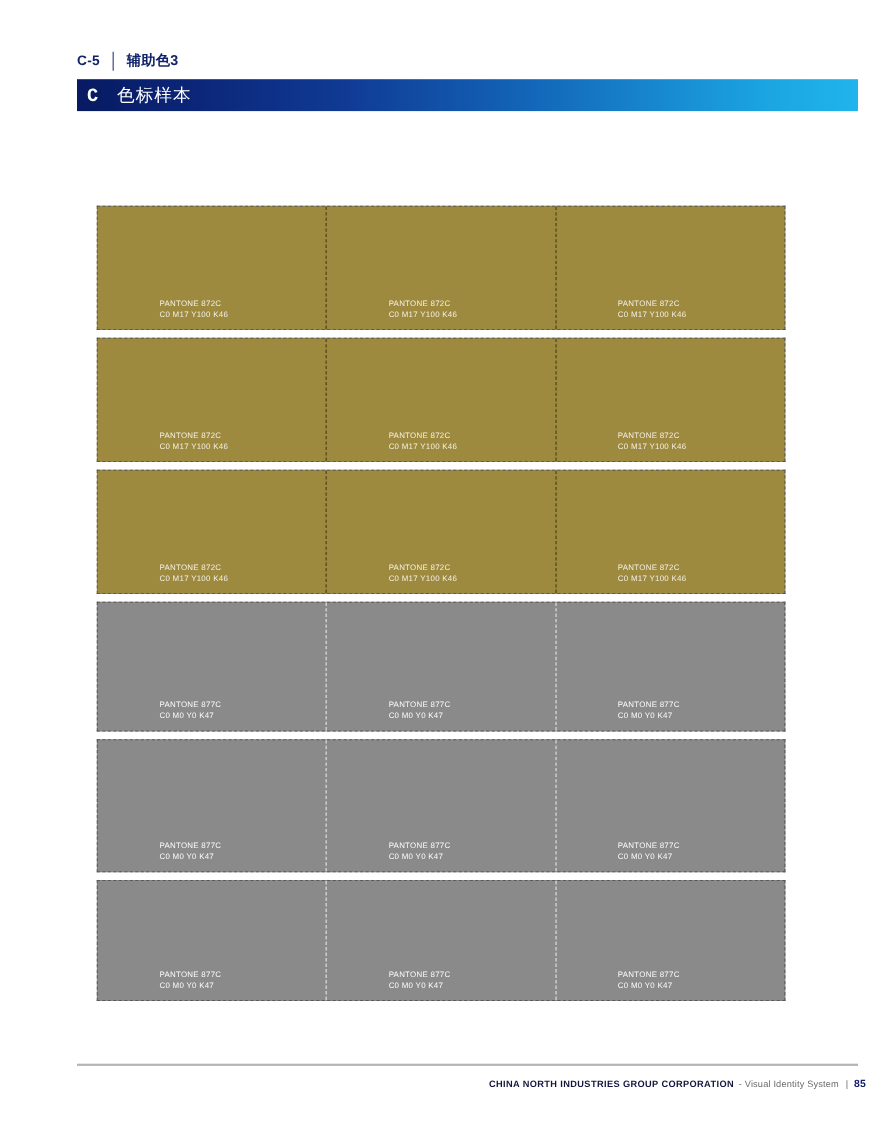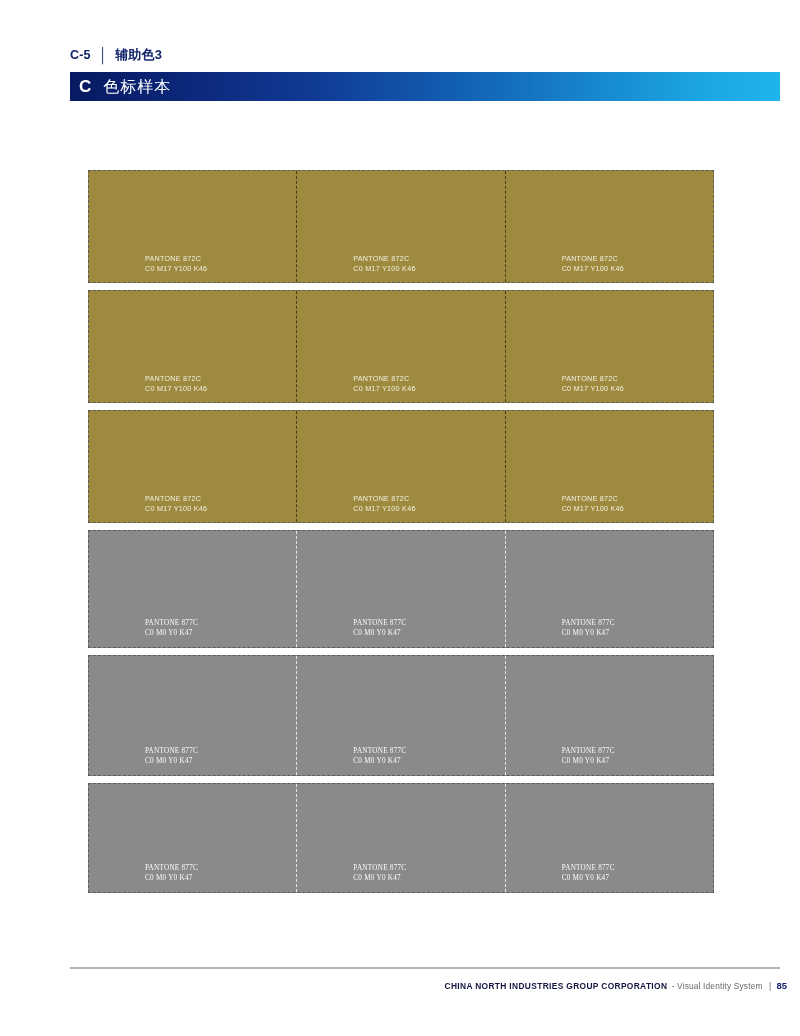--- a/index.html
+++ b/index.html
@@ -45,20 +45,21 @@
     width: 710px;
     height: 29px;
     background: linear-gradient(to right,
         #071a62 0%,
         #0b2576 14%,
         #103a94 34%,
         #1260b4 55%,
         #1787cf 74%,
         #1ba6e2 89%,
         #20b4ec 100%);
+    font-family: Liberation Mono, monospace;
   }
   #section-banner .banner-inner {
     position: absolute;
     left: 9px;
     top: 50%;
     transform: translateY(-50%);
     color: #ffffff;
     white-space: nowrap;
   }
   #section-banner .banner-letter {
@@ -70,21 +71,21 @@
     font-size: 16px;
     font-weight: normal;
     margin-left: 7px;
     letter-spacing: 1px;
   }
 
   
   #swatch-grid {
     position: absolute;
     left: 88px;
-    top: 170px;
+    top: 187px;
     width: 626px;
     height: 721px;
   }
   .swatch-row {
     position: relative;
     width: 100%;
     display: flex;
     box-sizing: border-box;
     border: 1px dashed #5b5b5b;
     background-clip: padding-box;
@@ -107,21 +108,21 @@
   .swatch-label {
     position: absolute;
     left: 27%;
     bottom: 9px;
     line-height: 1.32;
     white-space: nowrap;
     color: #f2efe4;
     font-size: 7.2px;
     letter-spacing: 0.25px;
   }
-  .swatch-row.tone-gray .swatch-label { color: #fbfbfb; font-family: Liberation Serif, serif; }
+  .swatch-row.tone-gray .swatch-label { color: #fbfbfb; }
   .swatch-label .pantone-name { display: block; }
   .swatch-label .cmyk-value  { display: block; }
 
   
   #footer-rule {
     position: absolute;
     left: 70px;
     top: 967px;
     width: 710px;
     height: 2px;

